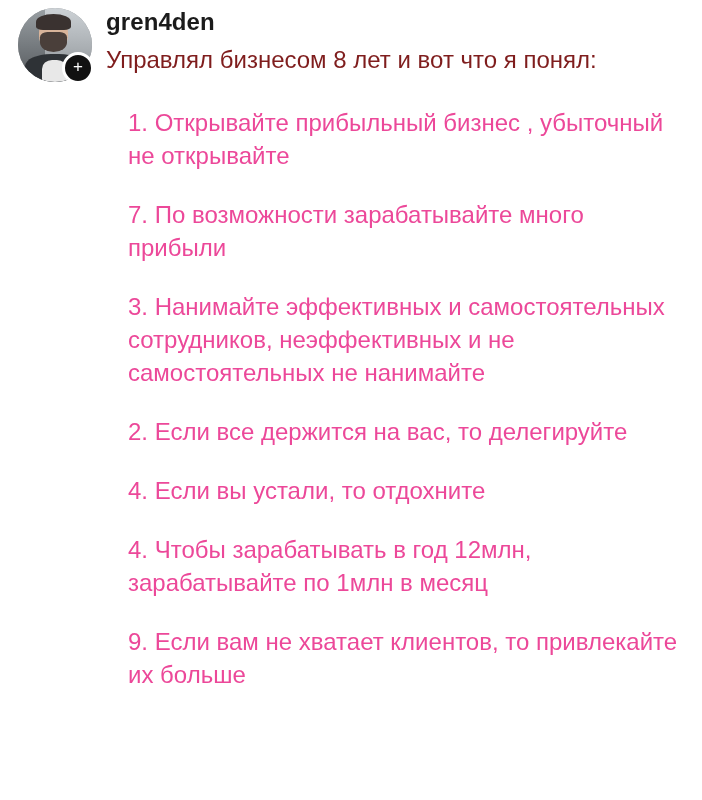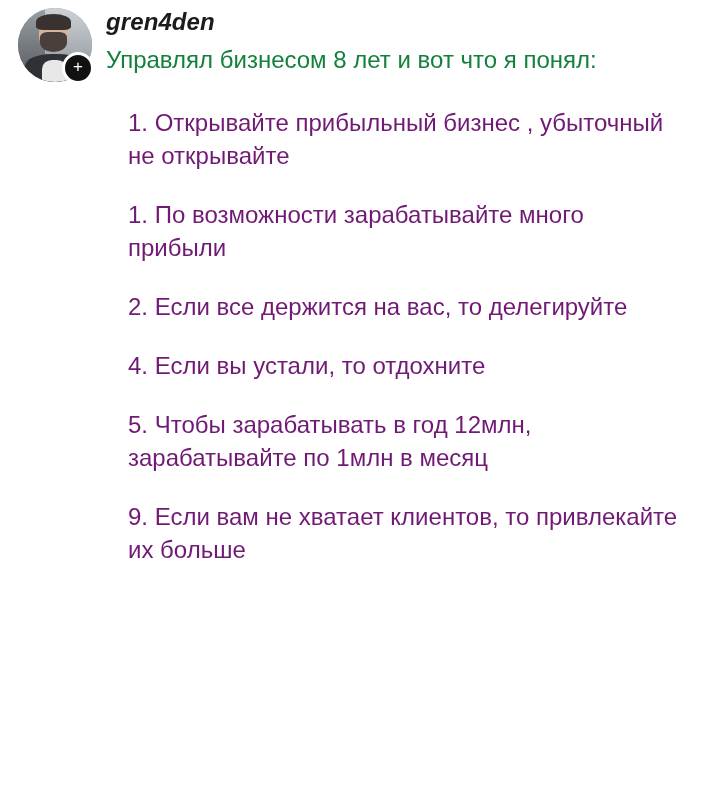--- a/index.html
+++ b/index.html
@@ -119,37 +119,36 @@
     flex: 1 1 auto;
     min-width: 0;
     padding-top: 2px;
   }
   .username {
     font-size: 24px;
     font-weight: bold;
     color: #1b1b1b;
     letter-spacing: 0.1px;
     line-height: 28px;
-    font-style: italic;
   }
   .lead {
     font-size: 24px;
     line-height: 32px;
-    color: #15803d;
+    color: #7f1d1d;
     margin-top: 8px;
   }
   .list {
     margin: 0;
     padding: 0;
     list-style: none;
   }
   .list-item {
     font-size: 24px;
     line-height: 33px;
-    color: #701a75;
+    color: #ec4899;
     margin-top: 26px;
     padding-left: 0;
   }
   .body-block {
     padding-left: 110px;
     padding-right: 6px;
     margin-top: -2px;
   }
 </style>
 </head>
@@ -175,21 +174,22 @@
     <div class="content">
       <div class="username">gren4den</div>
       <div class="lead">Управлял бизнесом 8 лет и вот что я понял:</div>
     </div>
 
   </div>
 
   <div class="body-block">
     <ul class="list">
       <li class="list-item">1. Открывайте прибыльный бизнес , убыточный не открывайте</li>
-      <li class="list-item">1. По возможности зарабатывайте много прибыли</li>
+      <li class="list-item">7. По возможности зарабатывайте много прибыли</li>
+      <li class="list-item">3. Нанимайте эффективных и самостоятельных сотрудников, неэффективных и не самостоятельных не нанимайте</li>
       <li class="list-item">2. Если все держится на вас, то делегируйте</li>
       <li class="list-item">4. Если вы устали, то отдохните</li>
-      <li class="list-item">5. Чтобы зарабатывать в год 12млн, зарабатывайте по 1млн в месяц</li>
+      <li class="list-item">4. Чтобы зарабатывать в год 12млн, зарабатывайте по 1млн в месяц</li>
       <li class="list-item">9. Если вам не хватает клиентов, то привлекайте их больше</li>
     </ul>
   </div>
 
 </div>
 
 </body></html>

